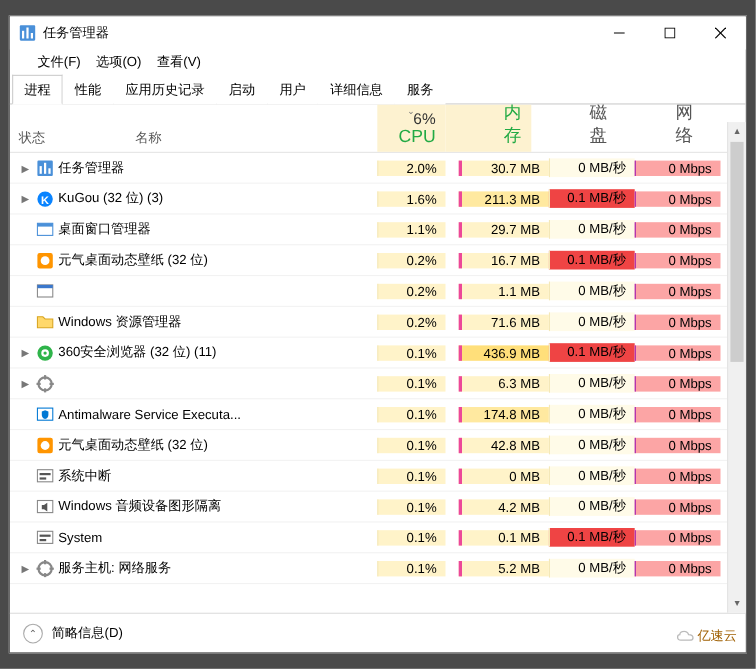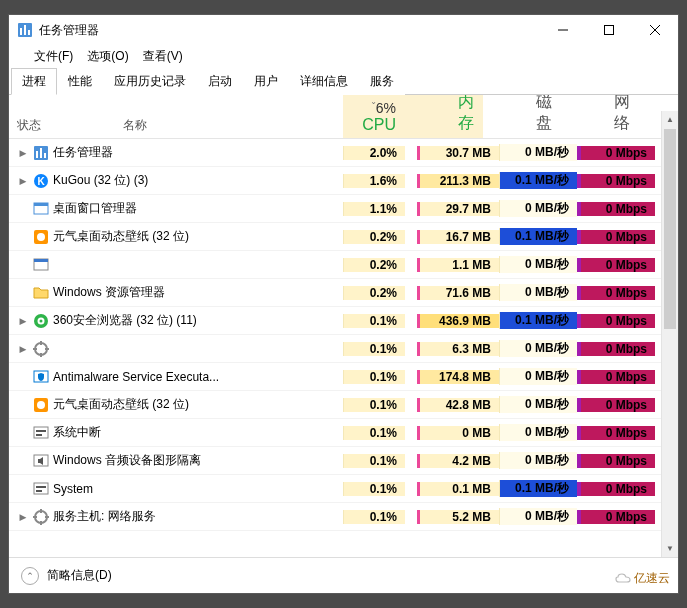--- a/index.html
+++ b/index.html
@@ -30,28 +30,28 @@
     .th-metric.low .label { color: #555; }
     .th-metric.hl { background: #fdf2d0; }
     .sort-indicator { position: absolute; top: 2px; left: 50%; transform: translateX(-50%); font-size: 8px; color: #777; }
     .table-body { flex: 1; overflow-y: auto; overflow-x: hidden; }
     .row { display: flex; height: 28px; align-items: center; border-bottom: 1px solid #f2f2f2; font-size: 12px; }
     .cell { padding: 0 8px; white-space: nowrap; overflow: hidden; text-overflow: ellipsis; }
     .cell-name { width: 228px; display: flex; align-items: center; gap: 4px; }
     .expander { width: 12px; font-size: 9px; color: #777; text-align: center; }
     .proc-icon { width: 16px; height: 16px; flex-shrink: 0; }
     .cell-status { width: 106px; }
-    .cell-metric { text-align: right; font-weight: bold; }
+    .cell-metric { text-align: right; }
     .cell-cpu { width: 62px; background: #fff3c9; border-left: 1px solid #f4e8b8; }
     .cell-mem { width: 82px; background: #fff3c9; border-left: 3px solid #ec4899; margin-left: 12px; }
     .cell-mem.heat2 { background: #ffe9a0; }
     .cell-mem.heat3 { background: #ffdf7a; }
     .cell-disk { width: 78px; background: #fffbe8; border-left: 1px solid #f4e8b8; }
-    .cell-disk.heat1 { background: #1d4ed8; }
-    .cell-net { width: 78px; background: #be185d; border-left: 4px solid #a21caf; }
+    .cell-disk.heat1 { background: #ef4444; }
+    .cell-net { width: 78px; background: #fca5a5; border-left: 1px solid #a21caf; }
     .footer { height: 36px; border-top: 1px solid #ddd; display: flex; align-items: center; padding: 0 12px; gap: 8px; }
     .footer-chevron { width: 18px; height: 18px; border: 1px solid #aaa; border-radius: 50%; display: flex; align-items: center; justify-content: center; font-size: 9px; color: #666; }
     .footer-text { font-size: 12px; }
     .watermark { position: absolute; right: 8px; bottom: 6px; font-size: 12px; color: #a16207; display: flex; align-items: center; gap: 3px; }
     .scrollbar-track { position: absolute; right: 0; top: 96px; bottom: 36px; width: 17px; background: #f0f0f0; border-left: 1px solid #e3e3e3; }
     .scrollbar-thumb { position: absolute; left: 2px; right: 2px; top: 18px; height: 200px; background: #cdcdcd; }
     .scrollbar-arrow { position: absolute; left: 0; right: 0; height: 17px; display: flex; align-items: center; justify-content: center; font-size: 8px; color: #666; }
     .scrollbar-arrow.up { top: 0; }
     .scrollbar-arrow.down { bottom: 0; }
   </style>

